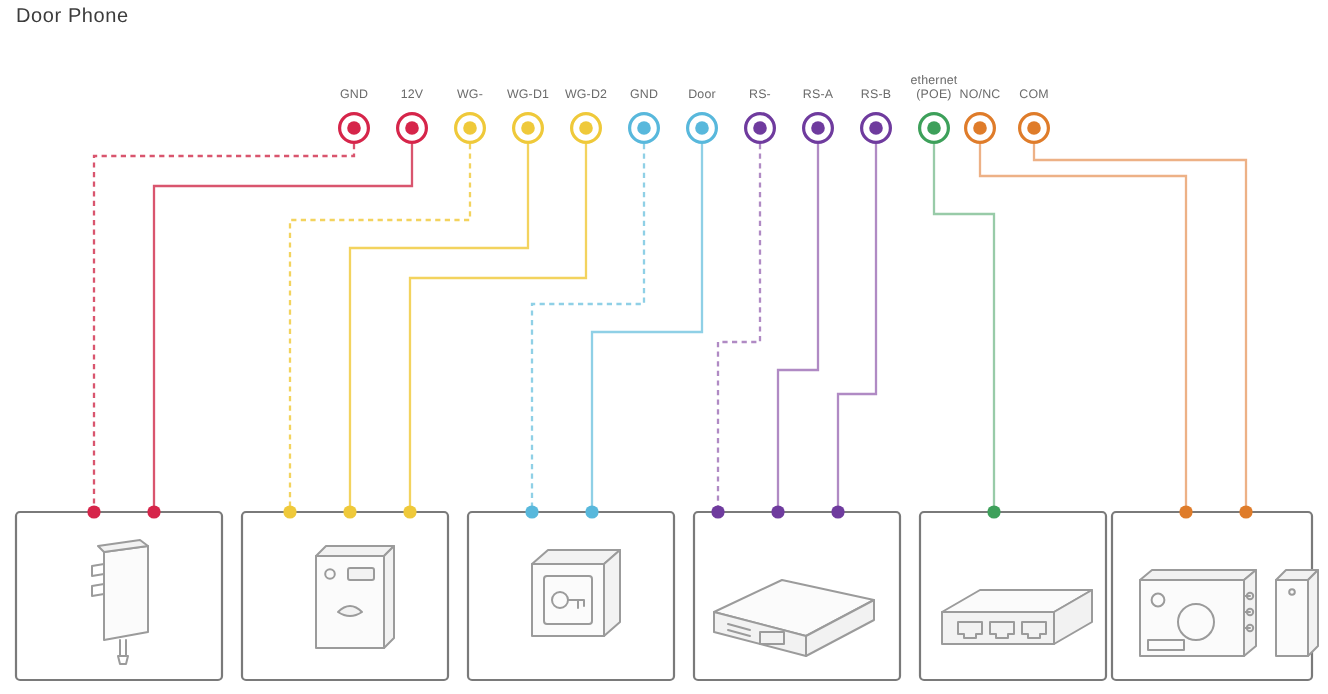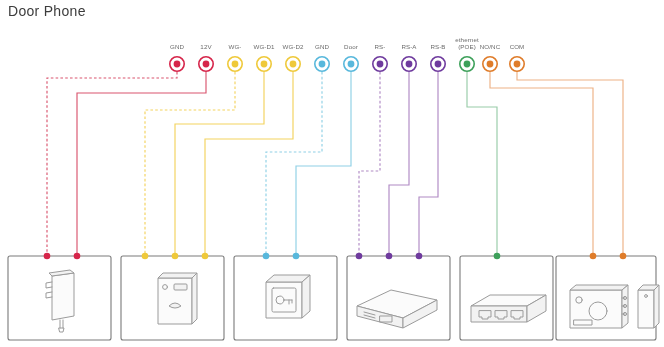--- a/index.html
+++ b/index.html
@@ -18,21 +18,21 @@
   #stage {
     position: relative;
     width: 664px;
     height: 347px;
     background: #ffffff;
   }
   #page-title {
     position: absolute;
     left: 8px;
     top: 3px;
-    font-size: 14px;
+    font-size: 10px;
     color: #3c3c3c;
     letter-spacing: 0.3px;
     white-space: nowrap;
   }
   #diagram-svg {
     position: absolute;
     left: 0;
     top: 0;
     width: 664px;
     height: 347px;

